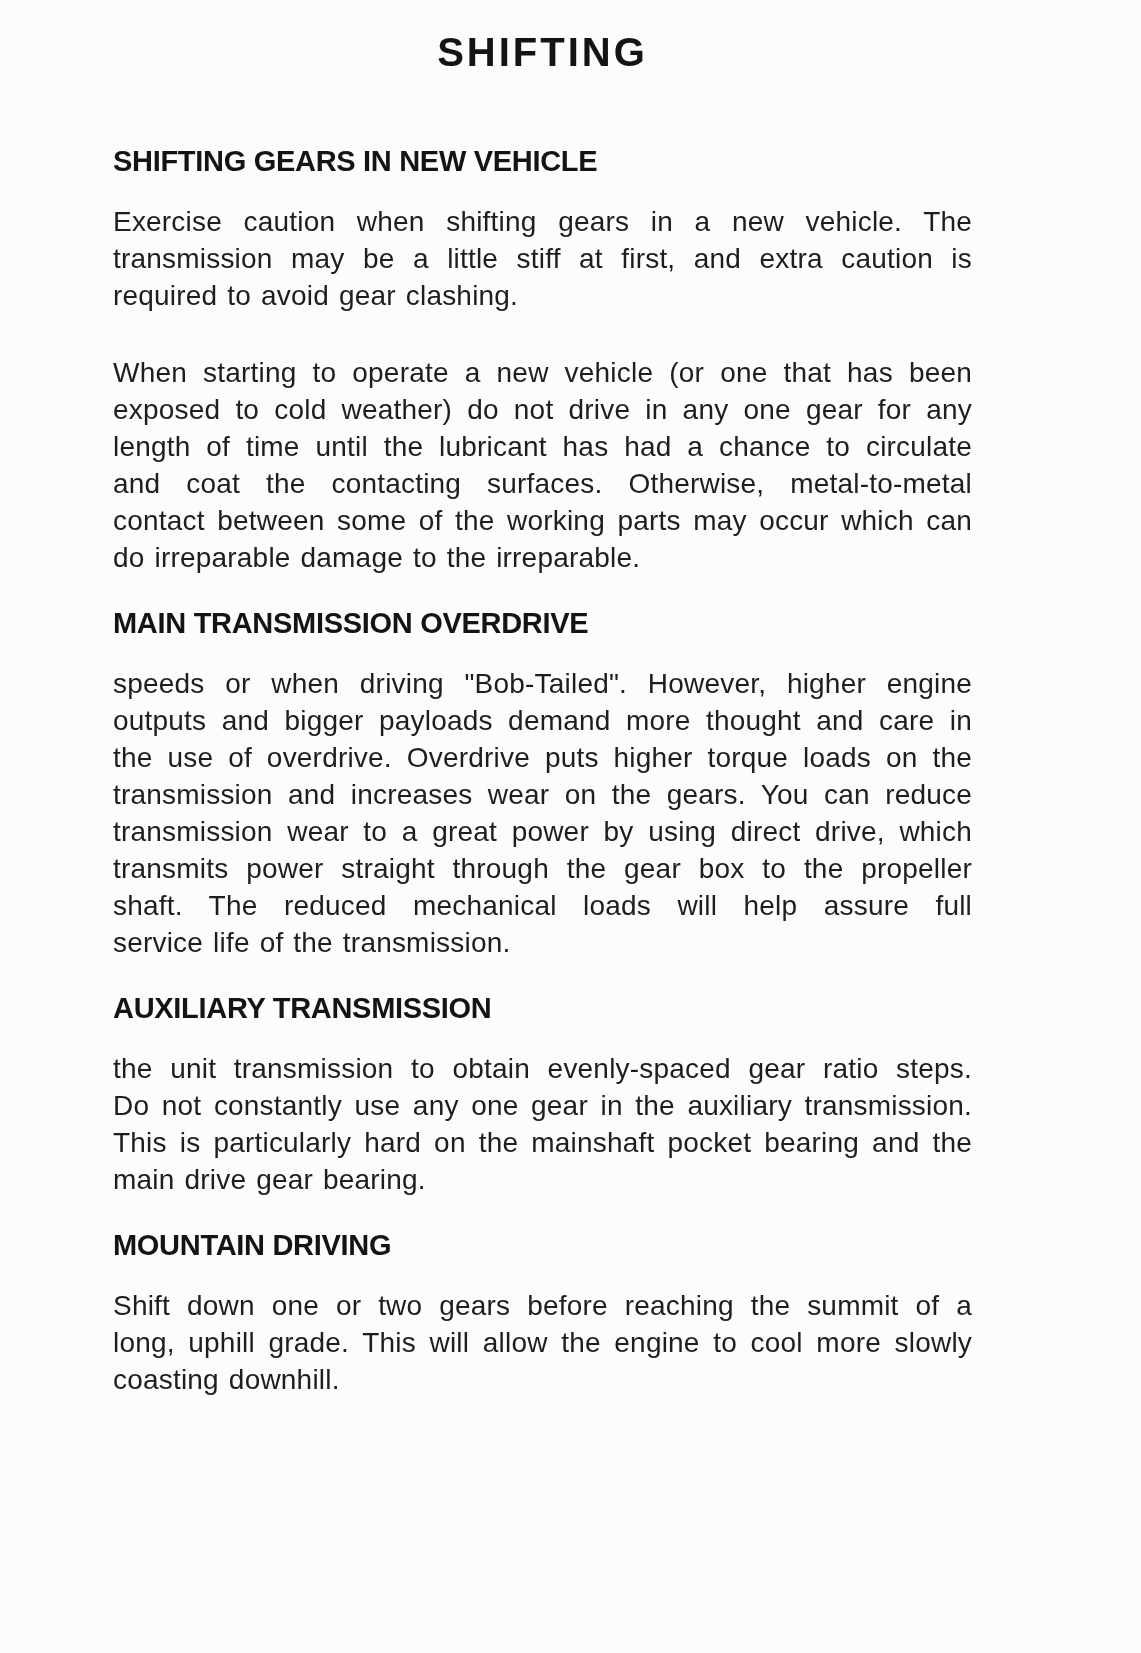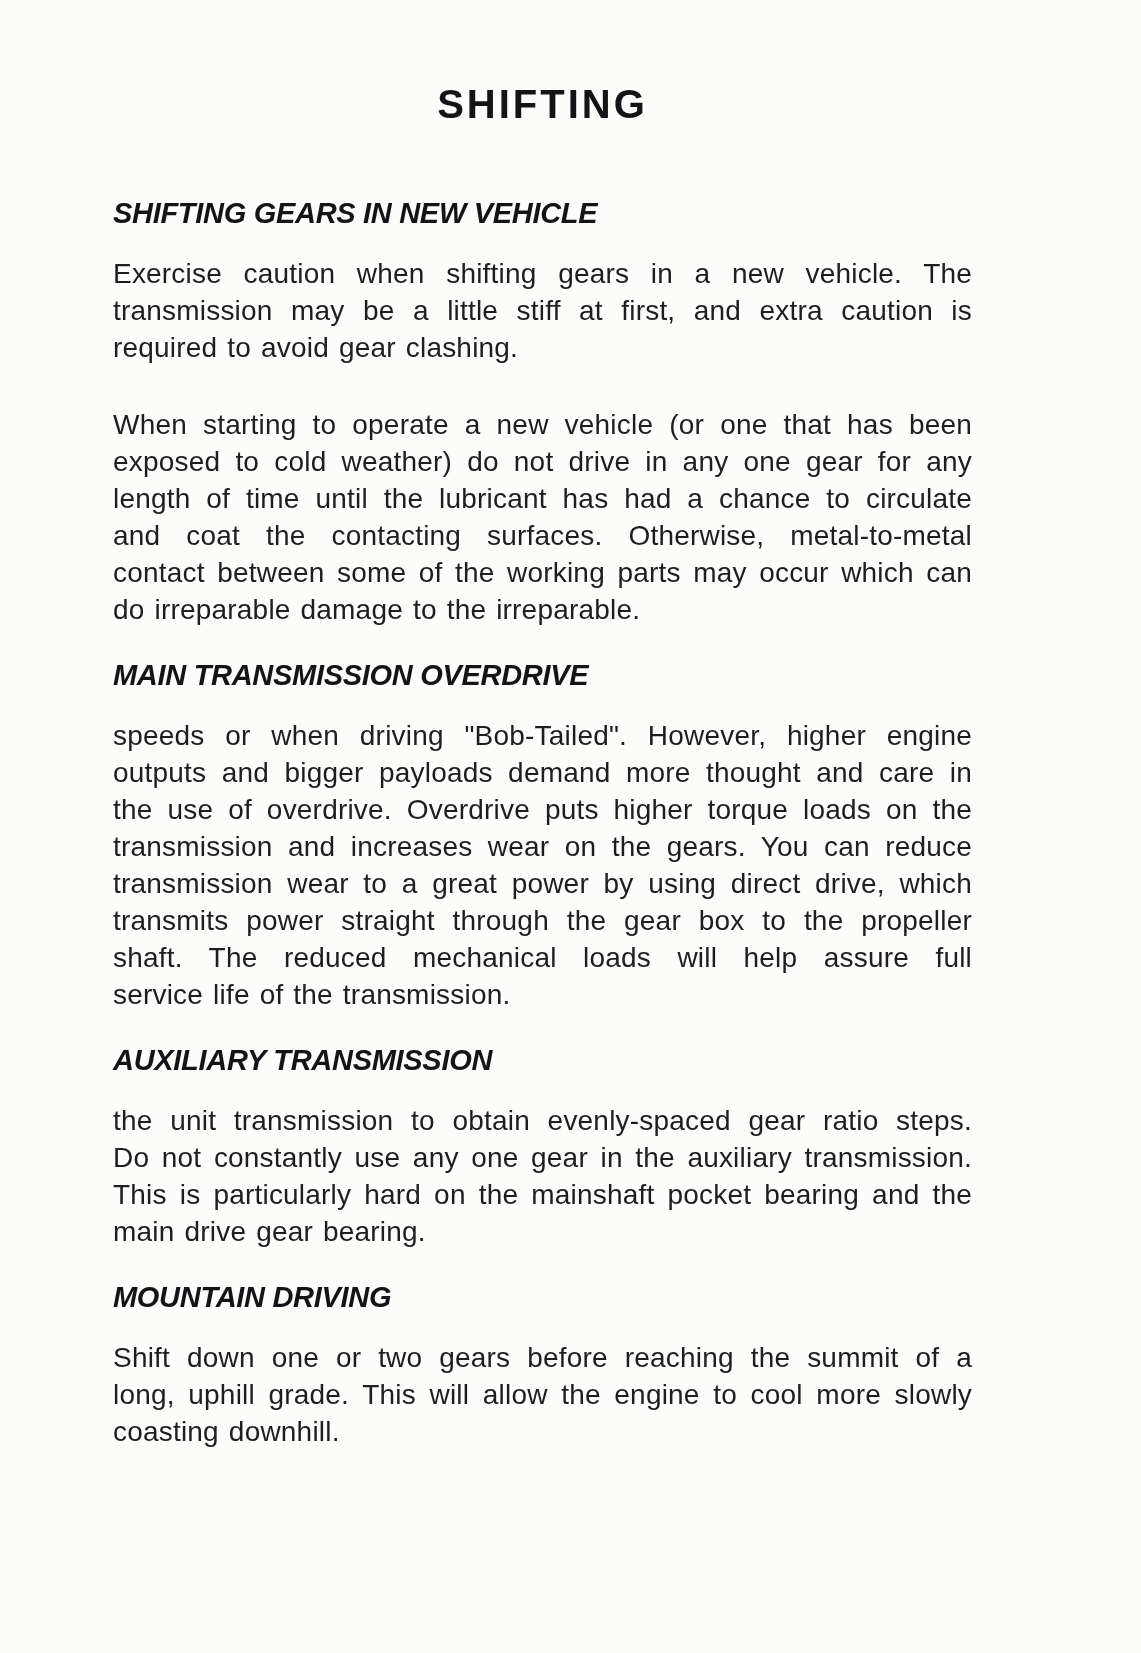--- a/index.html
+++ b/index.html
@@ -10,39 +10,38 @@
     font-family: "Liberation Sans", "DejaVu Sans", sans-serif;
     color: #1d1e20;
     position: relative;
     overflow: hidden;
   }
   .page {
     position: relative;
     width: 1141px;
     height: 1653px;
     box-sizing: border-box;
-    padding: 82px 169px 0 113px;
+    padding: 30px 169px 0 113px;
   }
   .doc-title {
     font-size: 40px;
     line-height: 44px;
     font-weight: 700;
     letter-spacing: 3px;
     text-align: center;
     color: #131417;
     margin: 0;
   }
   .sec-heading {
     font-size: 29px;
     line-height: 31px;
     font-weight: 700;
     letter-spacing: -0.3px;
     color: #131417;
     margin: 32px 0 0 0;
-    font-style: italic;
   }
   .sec-heading.first {
     margin-top: 72px;
   }
   .para {
     margin: 26px 0 0 0;
   }
   .para + .para {
     margin-top: 40px;
   }

